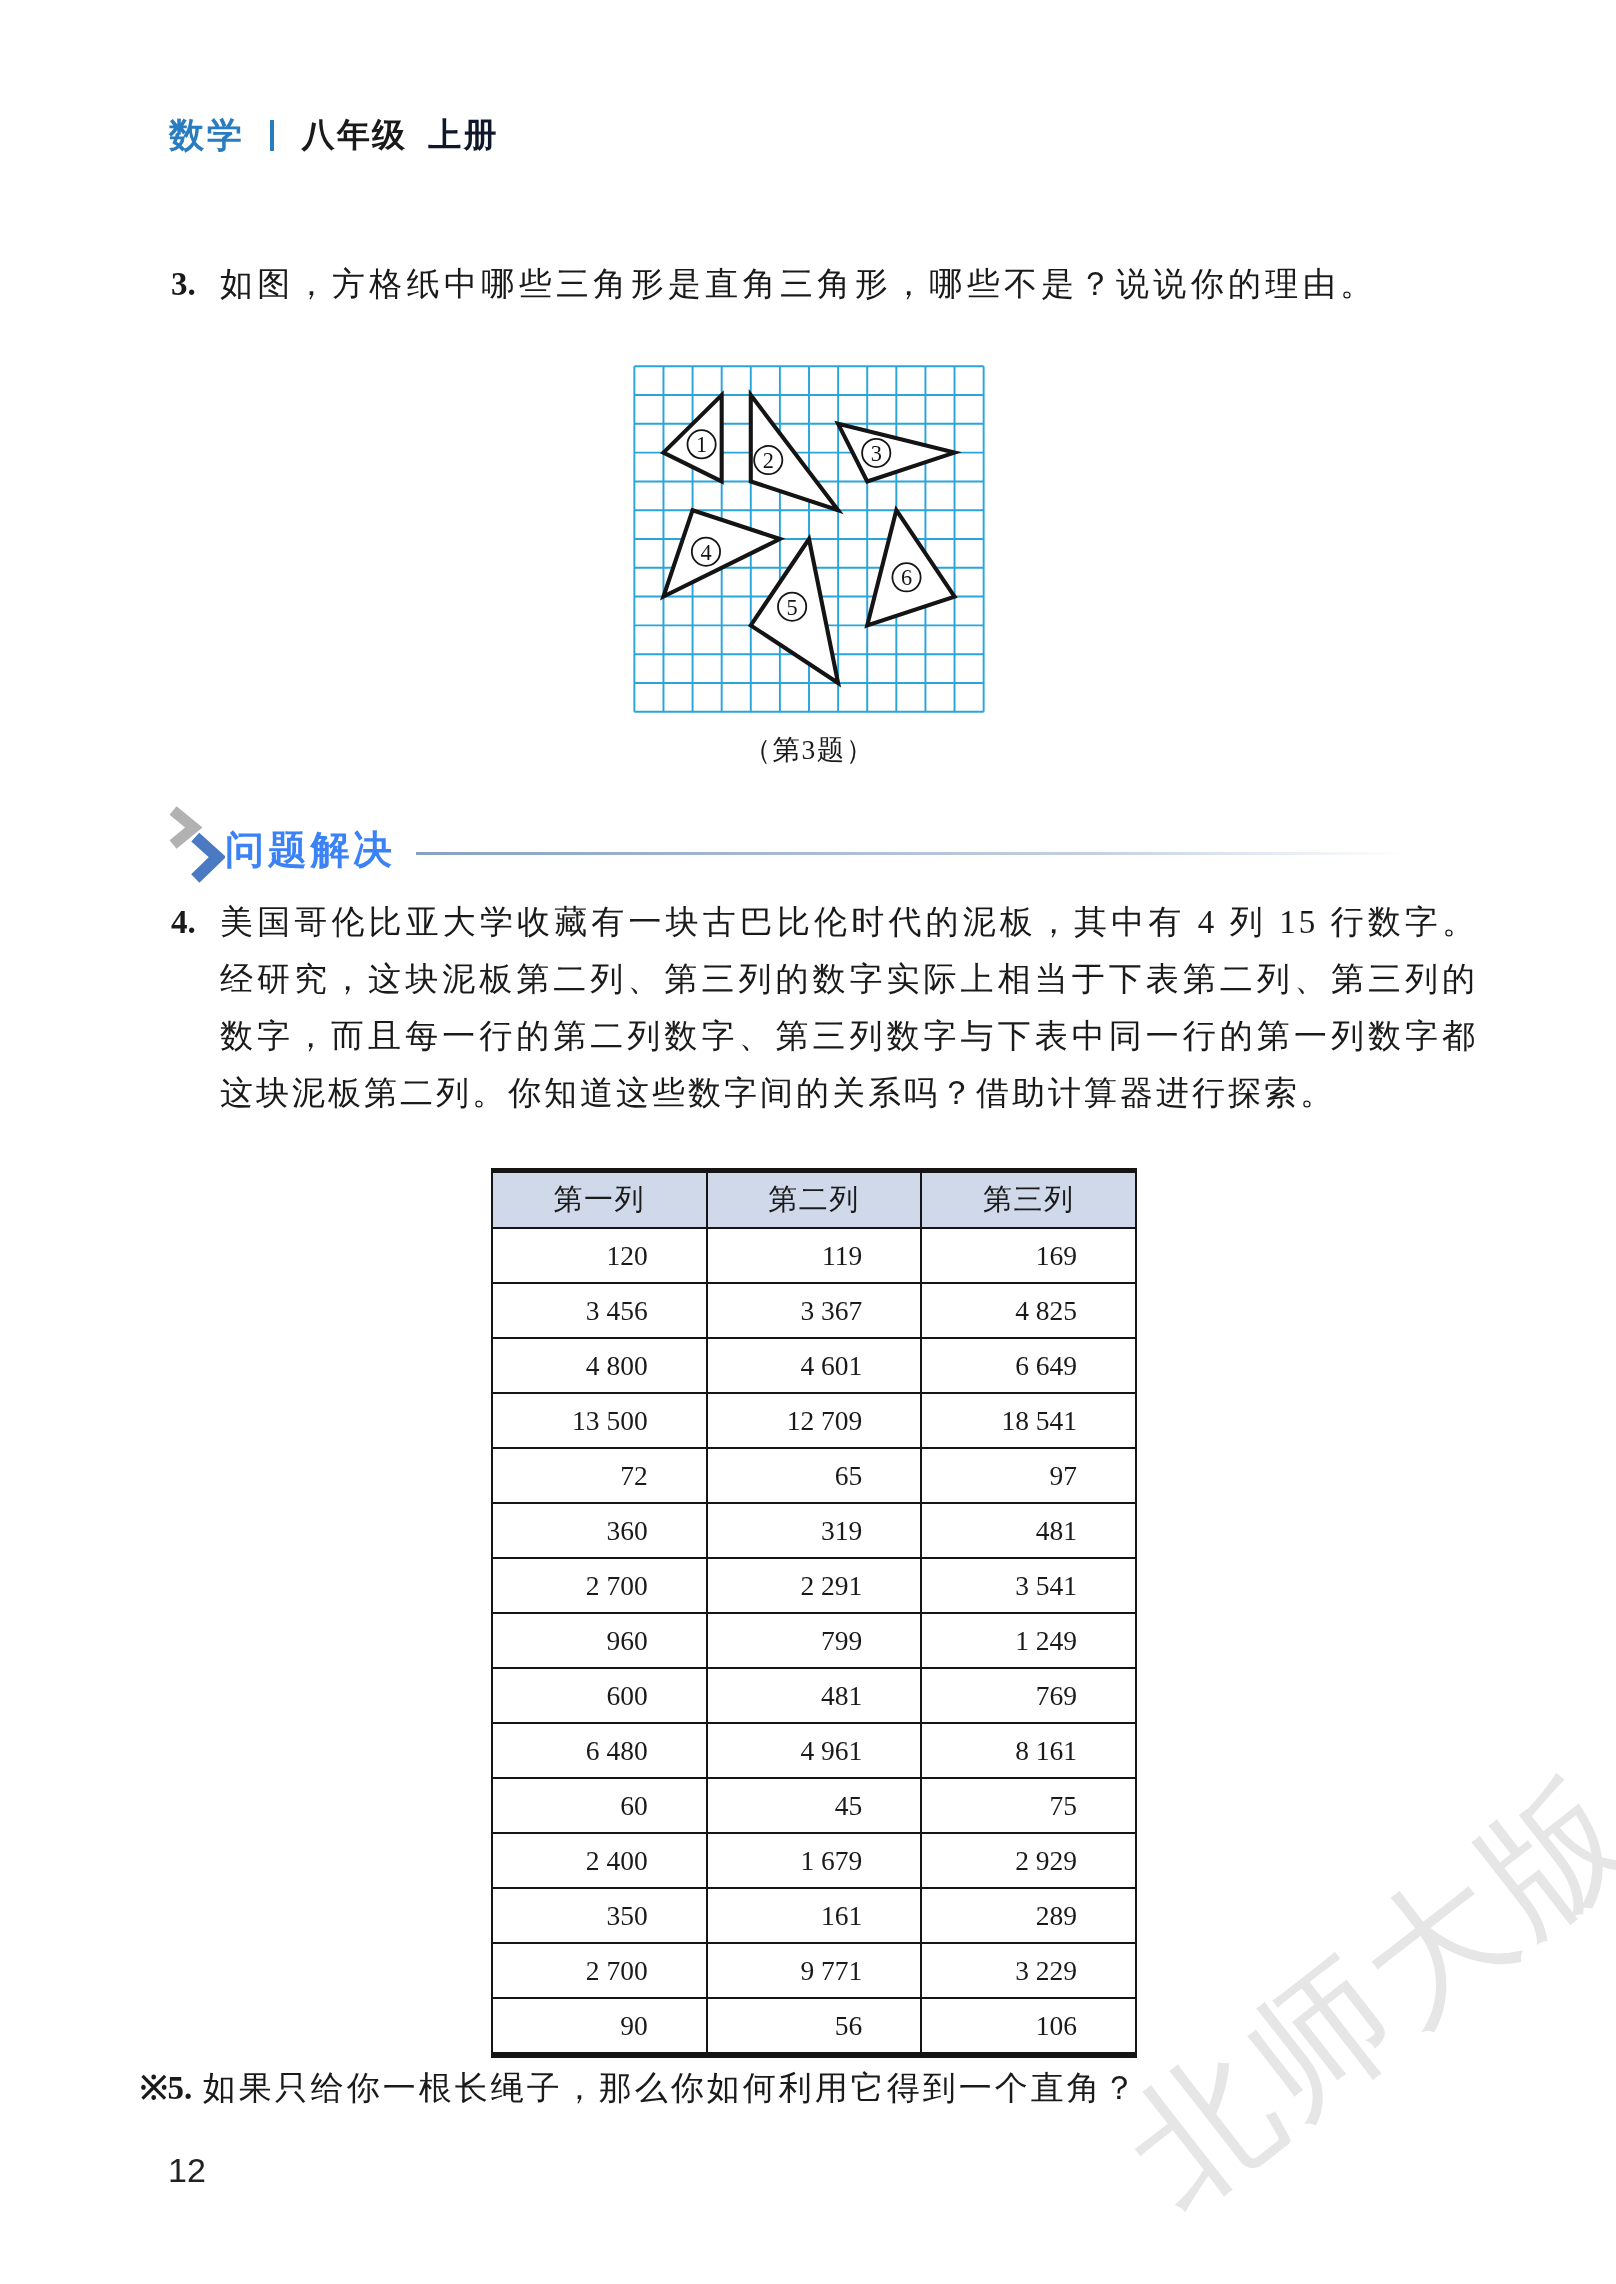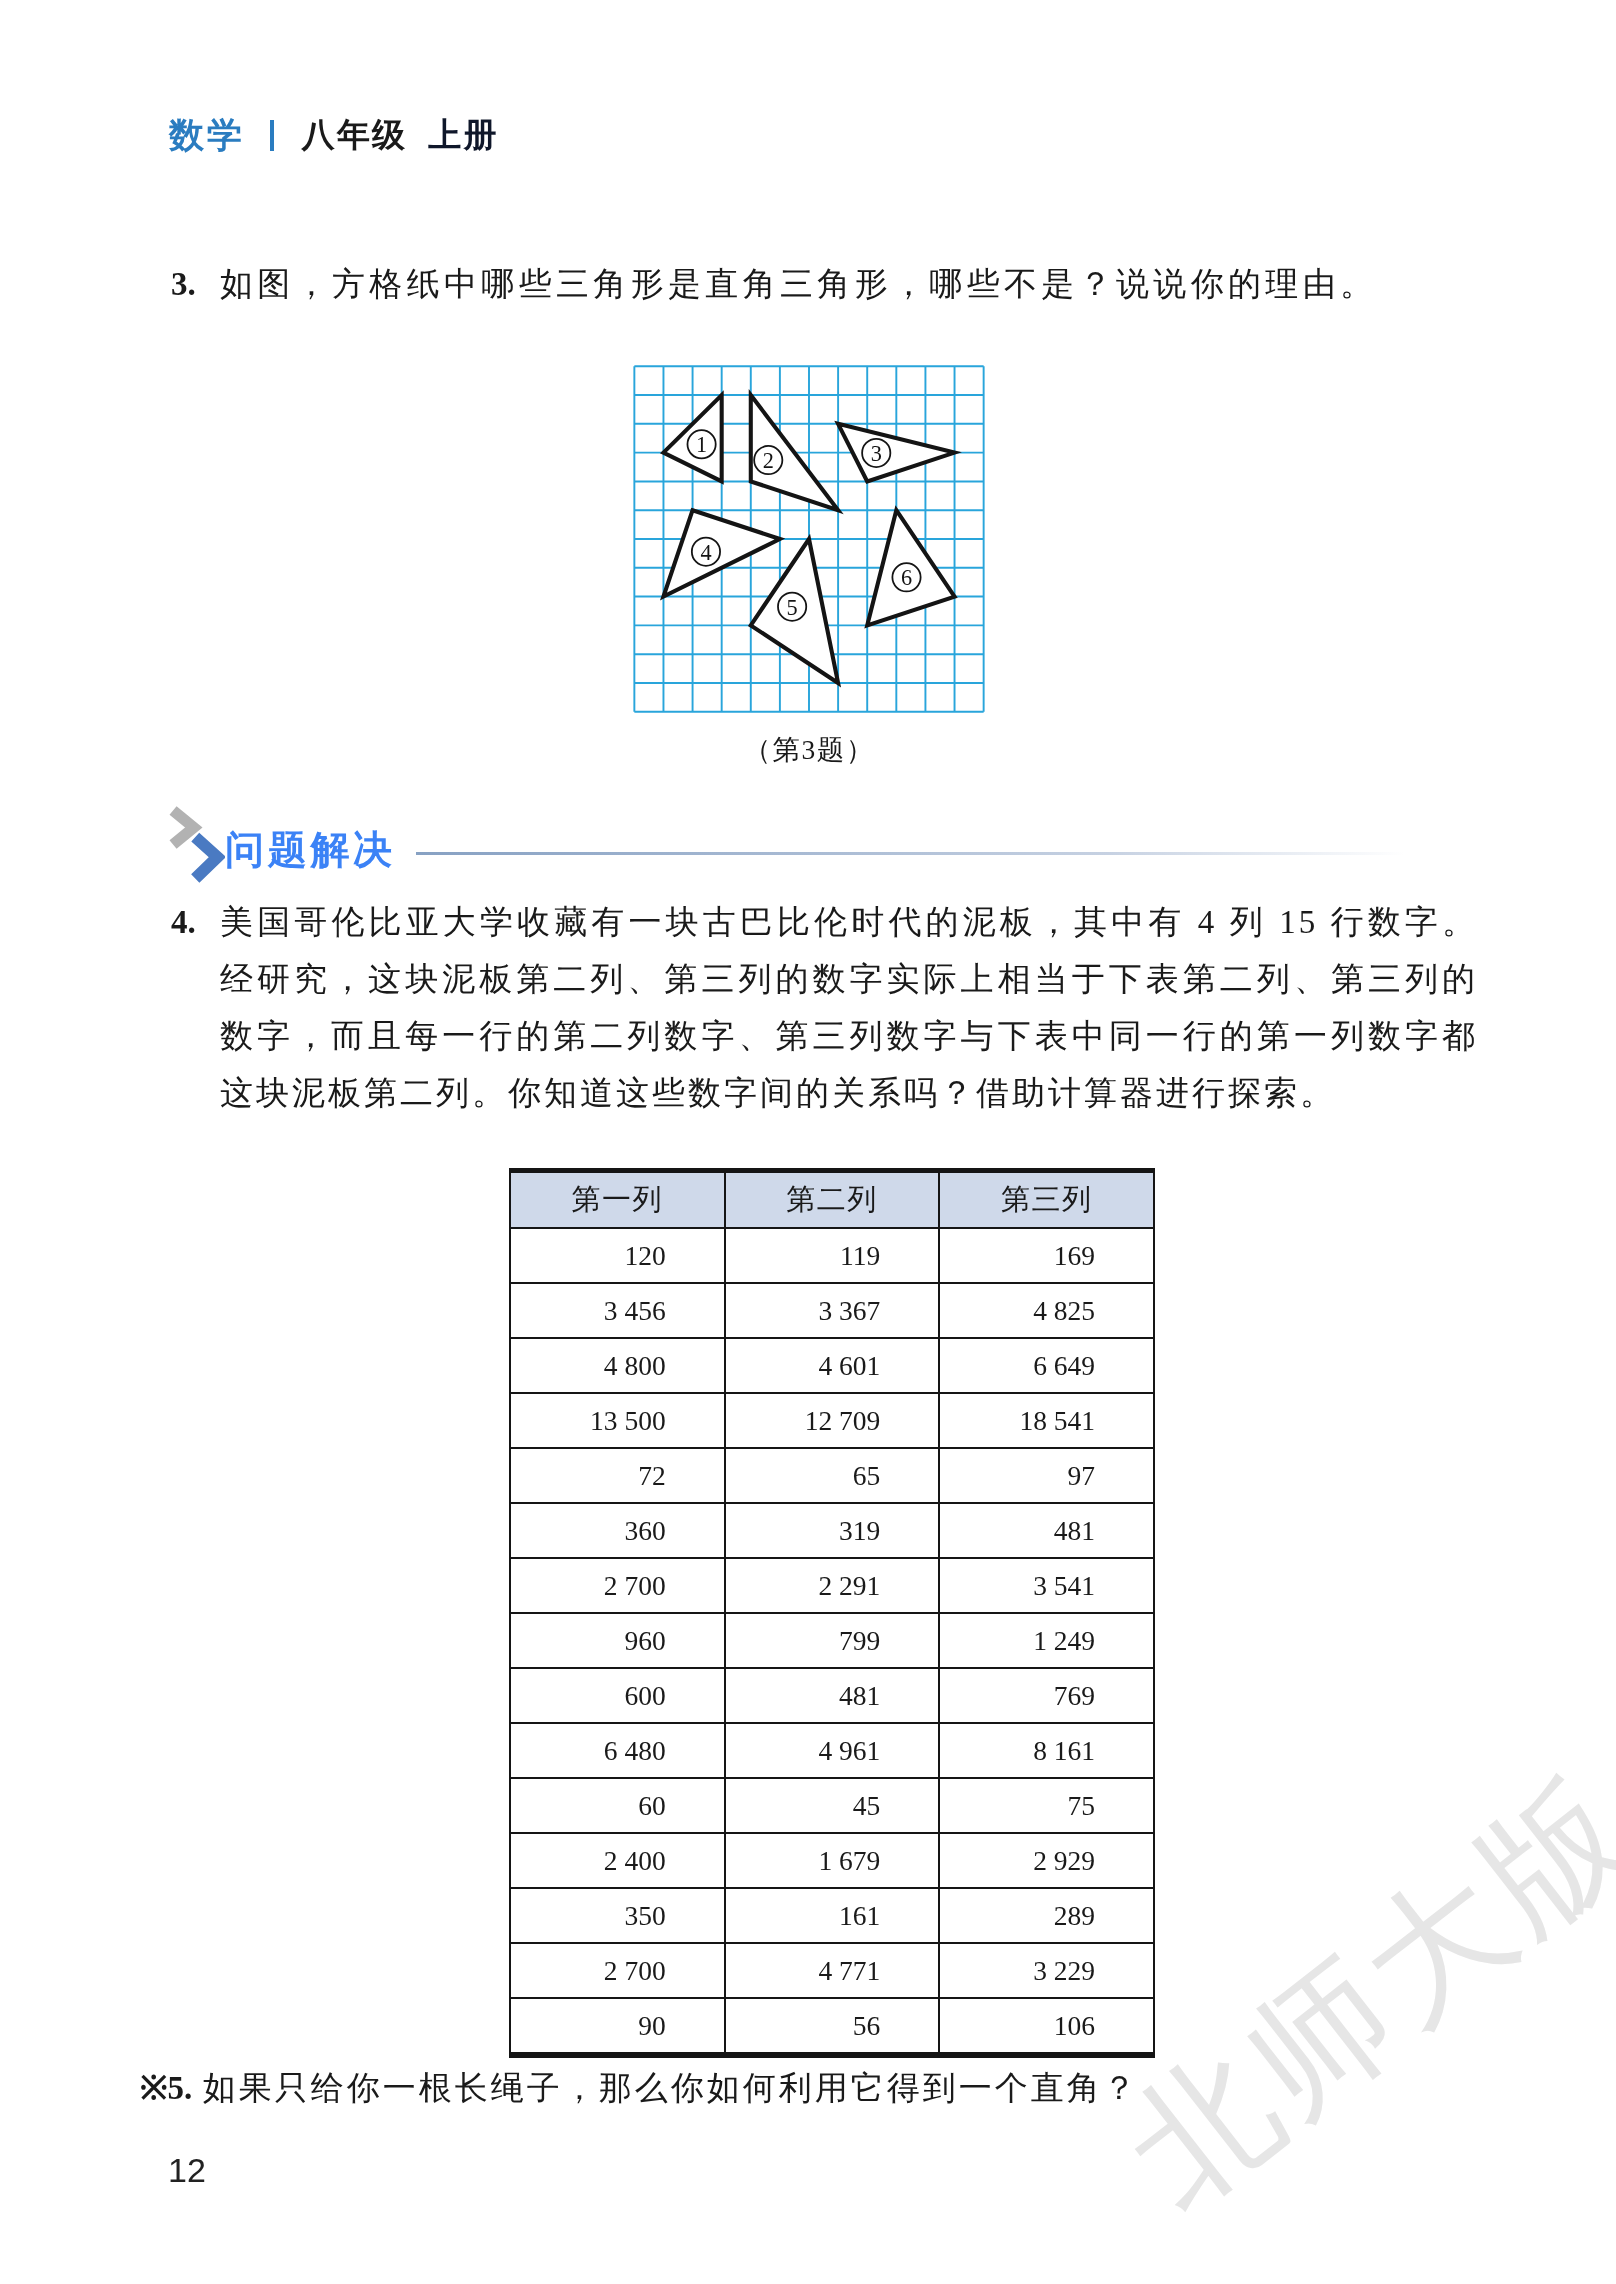--- a/index.html
+++ b/index.html
@@ -40,21 +40,21 @@
   .sec-line{left:416px;top:852px;width:989px;height:3px;
             background:linear-gradient(to right,#87a1c3 0%,#a9bbd4 40%,#c6d1e2 70%,rgba(255,255,255,0) 100%);}
 
   
   .p4-num{left:171px;top:894px;line-height:57px;}
   .p4-lines{left:220px;top:894px;width:1258px;}
   .p4-lines .ln{font-size:33px;letter-spacing:3px;line-height:57px;white-space:nowrap;}
   .p4-lines .ln.j{white-space:normal;text-align:justify;text-align-last:justify;}
 
   
-  table.babylon{position:absolute;z-index:1;left:509px;top:1168px;width:646px;
+  table.babylon{position:absolute;z-index:1;left:491px;top:1168px;width:646px;
                 border-collapse:collapse;table-layout:fixed;
                 border-top:5.2px solid #151515;border-bottom:6px solid #151515;
                 border-left:2.2px solid #151515;border-right:2.2px solid #151515;}
   table.babylon th{background:#cfd9ea;height:52px;border:2.2px solid #151515;
                    font-size:29px;font-weight:normal;letter-spacing:1.5px;text-align:center;}
   table.babylon td{height:51px;border:2.2px solid #151515;font-size:27.5px;
                    text-align:right;padding-right:58px;margin-left:24px;}
 
   
   .p5{left:140px;top:2069px;line-height:39px;white-space:nowrap;}
@@ -217,21 +217,21 @@
           <td>1 679</td>
           <td>2 929</td>
         </tr>
         <tr>
           <td>350</td>
           <td>161</td>
           <td>289</td>
         </tr>
         <tr>
           <td>2 700</td>
-          <td>4 771</td>
+          <td>9 771</td>
           <td>3 229</td>
         </tr>
         <tr>
           <td>90</td>
           <td>56</td>
           <td>106</td>
         </tr>
       </tbody>
   </table>
 

